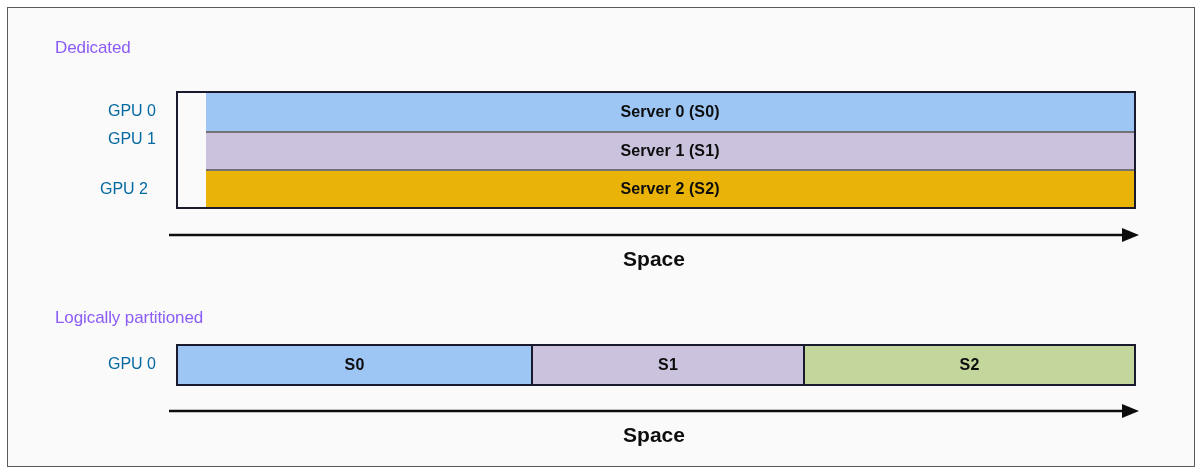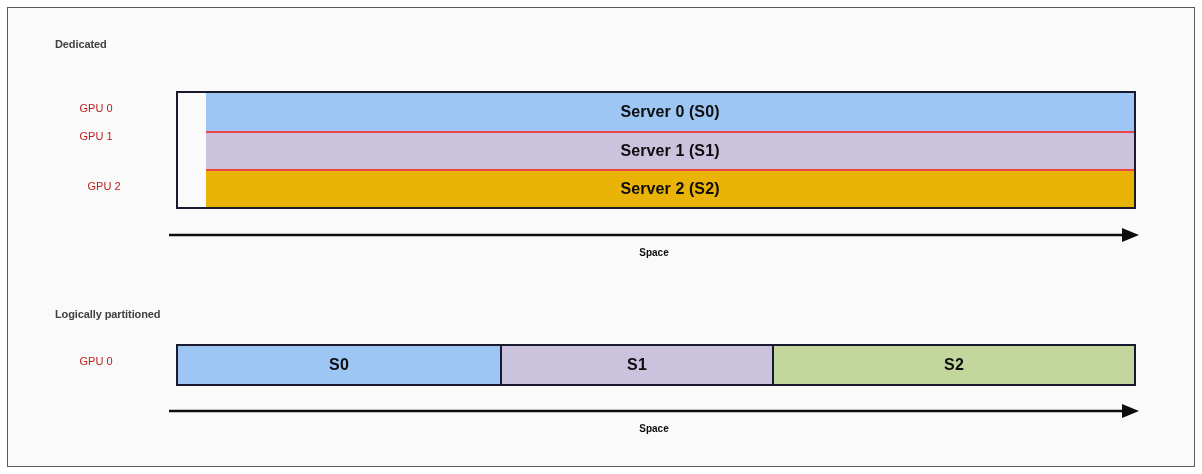--- a/index.html
+++ b/index.html
@@ -21,56 +21,56 @@
     width: 1186px;   
     height: 458px;   
     border: 1px solid #5a5a5a;
     background: #fafafa;
     box-sizing: content-box;
   }
 
   
   .section-heading {
     position: absolute;
-    font-size: 11px;
-    font-weight: bold;
-    color: #404040;
+    font-size: 17px;
+    font-weight: normal;
+    color: #8b5cf6;
     white-space: nowrap;
     letter-spacing: -0.1px;
   }
   #heading-dedicated { left: 47px; top: 30px; }
   #heading-partitioned { left: 47px; top: 300px; }
 
   
   .row-label {
     position: absolute;
     width: 120px;
-    text-align: center;
-    font-size: 11px;
-    color: #b91c1c;
+    text-align: right;
+    font-size: 16px;
+    color: #0369a1;
     white-space: nowrap;
   }
 
   
   .bar-stack {
     position: absolute;
     border: 2px solid #1a1a2e;
     box-sizing: border-box;
     background: #fafafa;
     padding-left: 28px;
   }
   .bar-row {
     position: relative;
     display: flex;
     align-items: center;
     justify-content: center;
     box-sizing: border-box;
   }
   .bar-row + .bar-row {
-    border-top: 2px solid #ef4444;
+    border-top: 2px solid #737373;
   }
   .bar-label {
     font-size: 16px;
     font-weight: bold;
     color: #0d0d0d;
     white-space: nowrap;
     letter-spacing: 0.1px;
   }
 
   .bar-split {
@@ -91,37 +91,37 @@
 
   
   .axis {
     position: absolute;
     height: 18px;
   }
   .axis svg { display: block; }
 
   .axis-caption {
     position: absolute;
-    font-size: 10px;
+    font-size: 21px;
     font-weight: bold;
     color: #0d0d0d;
     text-align: center;
     white-space: nowrap;
   }
 </style>
 </head>
 <body>
 
 <div id="figure">
 
   <div class="section-heading" id="heading-dedicated">Dedicated</div>
 
   <div class="row-label" style="left:28px; top:94px;">GPU 0</div>
   <div class="row-label" style="left:28px; top:122px;">GPU 1</div>
-  <div class="row-label" style="left:36px; top:172px;">GPU 2</div>
+  <div class="row-label" style="left:20px; top:172px;">GPU 2</div>
 
   <div class="bar-stack" style="left:168px; top:83px; width:960px; height:118px;">
 
     <div class="bar-row" style="height:38px; background:#9dc6f5;">
       <span class="bar-label">Server 0 (S0)</span>
     </div>
 
     <div class="bar-row" style="height:38px; background:#cbc3de;">
       <span class="bar-label">Server 1 (S1)</span>
     </div>
@@ -139,21 +139,21 @@
   </div>
 
   <div class="axis-caption" style="left:161px; top:239px; width:970px;">Space</div>
 
   <div class="section-heading" id="heading-partitioned">Logically partitioned</div>
 
   <div class="row-label" style="left:28px; top:347px;">GPU 0</div>
 
   <div class="bar-split" style="left:168px; top:336px; width:960px; height:42px;">
 
-    <div class="bar-seg" style="width:322px; background:#9dc6f5;">
+    <div class="bar-seg" style="width:353px; background:#9dc6f5;">
       <span class="bar-label">S0</span>
     </div>
 
     <div class="bar-seg" style="width:272px; background:#cbc3de;">
       <span class="bar-label">S1</span>
     </div>
 
     <div class="bar-seg" style="flex:1; background:#c3d69b;text-align:right;">
       <span class="bar-label">S2</span>
     </div>

